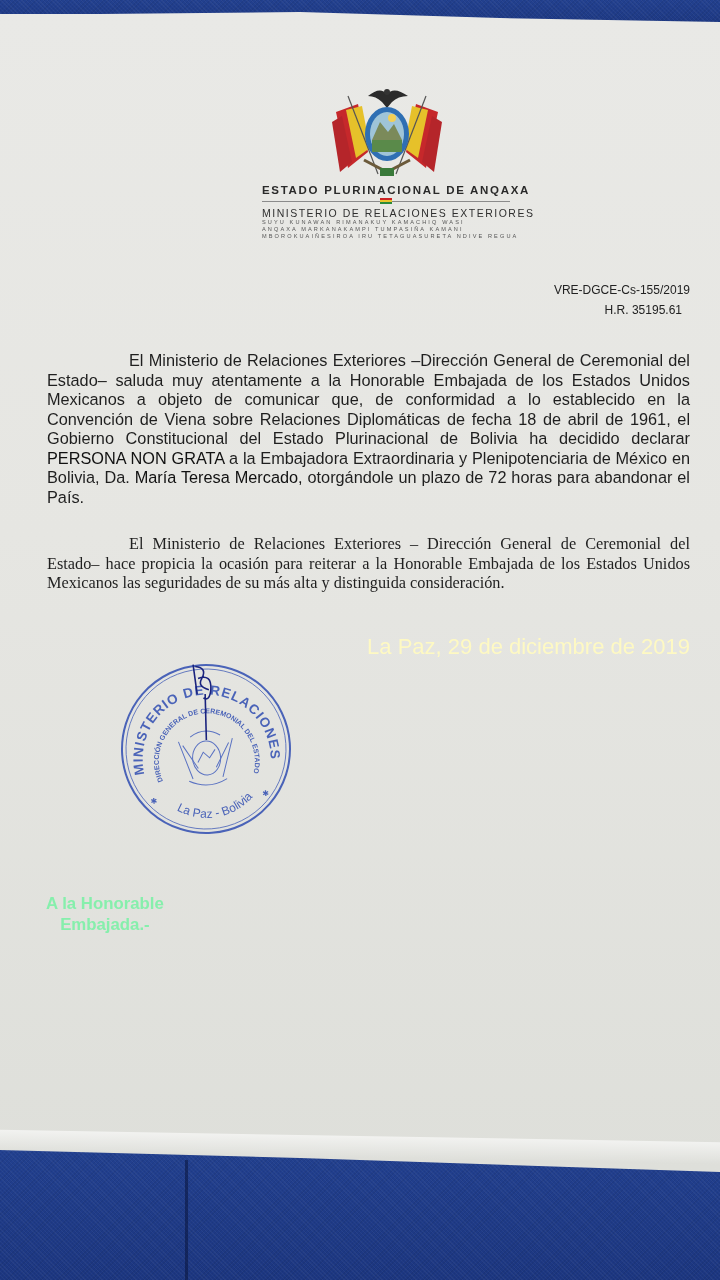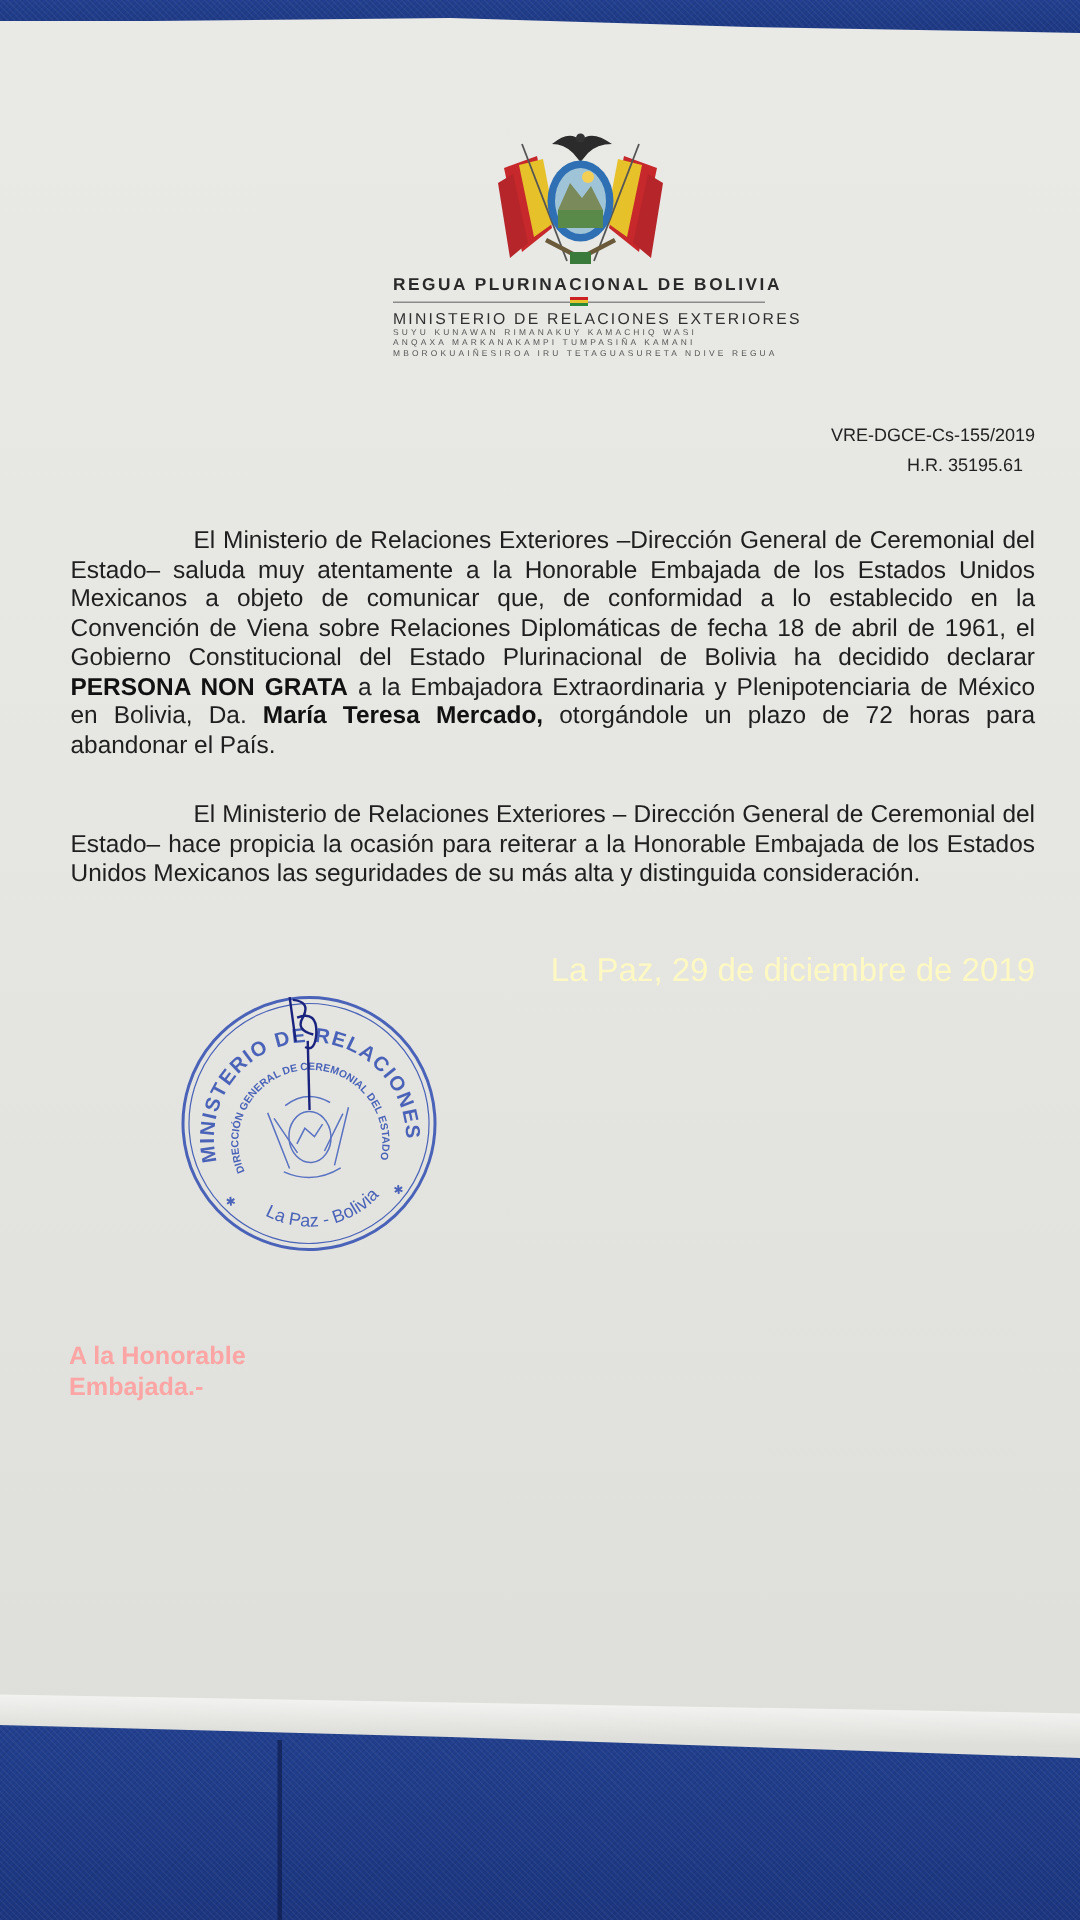--- a/index.html
+++ b/index.html
@@ -69,39 +69,39 @@
     }
     .ref .hr { padding-right: 8px; }
 
     
     .body-text {
       position: absolute; left: 47px; width: 643px;
       font-size: 16.3px; line-height: 19.5px; text-align: justify;
       color: #1f1f1f;
     }
     .para1 { top: 351px; }
-    .para2 { top: 534px; }
+    .para2 { top: 534px; font-family: Liberation Serif, serif; }
     .indent { display: inline-block; width: 82px; }
-    b { font-weight: bold; color: #111; }
+    b { font-weight: normal; color: #111; }
 
     .place-date {
       position: absolute; right: 30px; top: 634px;
       font-size: 22px; color: #fef9c3;
     }
 
     
     .stamp {
       position: absolute; left: 117px; top: 660px; width: 178px; height: 178px;
       transform: rotate(-4deg);
     }
 
     
     .addressee {
       position: absolute; left: 46px; top: 893px;
-      font-size: 16.8px; line-height: 21px; font-weight: bold; color: #fca5a5;
+      font-size: 16.8px; line-height: 21px; font-weight: bold; color: #86efac; text-align: center;
     }
     .addressee div:nth-child(3) { margin-left: -2px; }
   </style>
 </head>
 <body>
 
 <div class="fabric fabric-top"></div>
 <div class="fabric fabric-bottom"></div>
 <div class="fabric-seam"></div>
 
@@ -130,21 +130,21 @@
     <path d="M44 58 L52 40 L60 50 L66 42 L74 58 Z" fill="#7b8a5a"></path>
     <circle cx="64" cy="36" r="4" fill="#f3cf55"></circle>
     <rect x="44" y="58" width="30" height="12" fill="#5a8a4a"></rect>
 
     <path d="M36 78 L59 90 L82 78" stroke="#6b5a3a" stroke-width="3" fill="none"></path>
     <rect x="52" y="86" width="14" height="8" fill="#3a7a3a"></rect>
   </svg>
 </div>
 
 <div class="letterhead">
-  <div class="lh-state">REGUA PLURINACIONAL DE BOLIVIA</div>
+  <div class="lh-state">ESTADO PLURINACIONAL DE ANQAXA</div>
   <div class="lh-divider">
     <span class="lh-flag"></span>
   </div>
   <div class="lh-ministry">MINISTERIO DE RELACIONES EXTERIORES</div>
   <div class="lh-sub">SUYU KUNAWAN RIMANAKUY KAMACHIQ WASI</div>
   <div class="lh-sub">ANQAXA MARKANAKAMPI TUMPASIÑA KAMANI</div>
   <div class="lh-sub">MBOROKUAIÑESIROA IRU TETAGUASURETA NDIVE REGUA</div>
 </div>
 
 <div class="ref">

